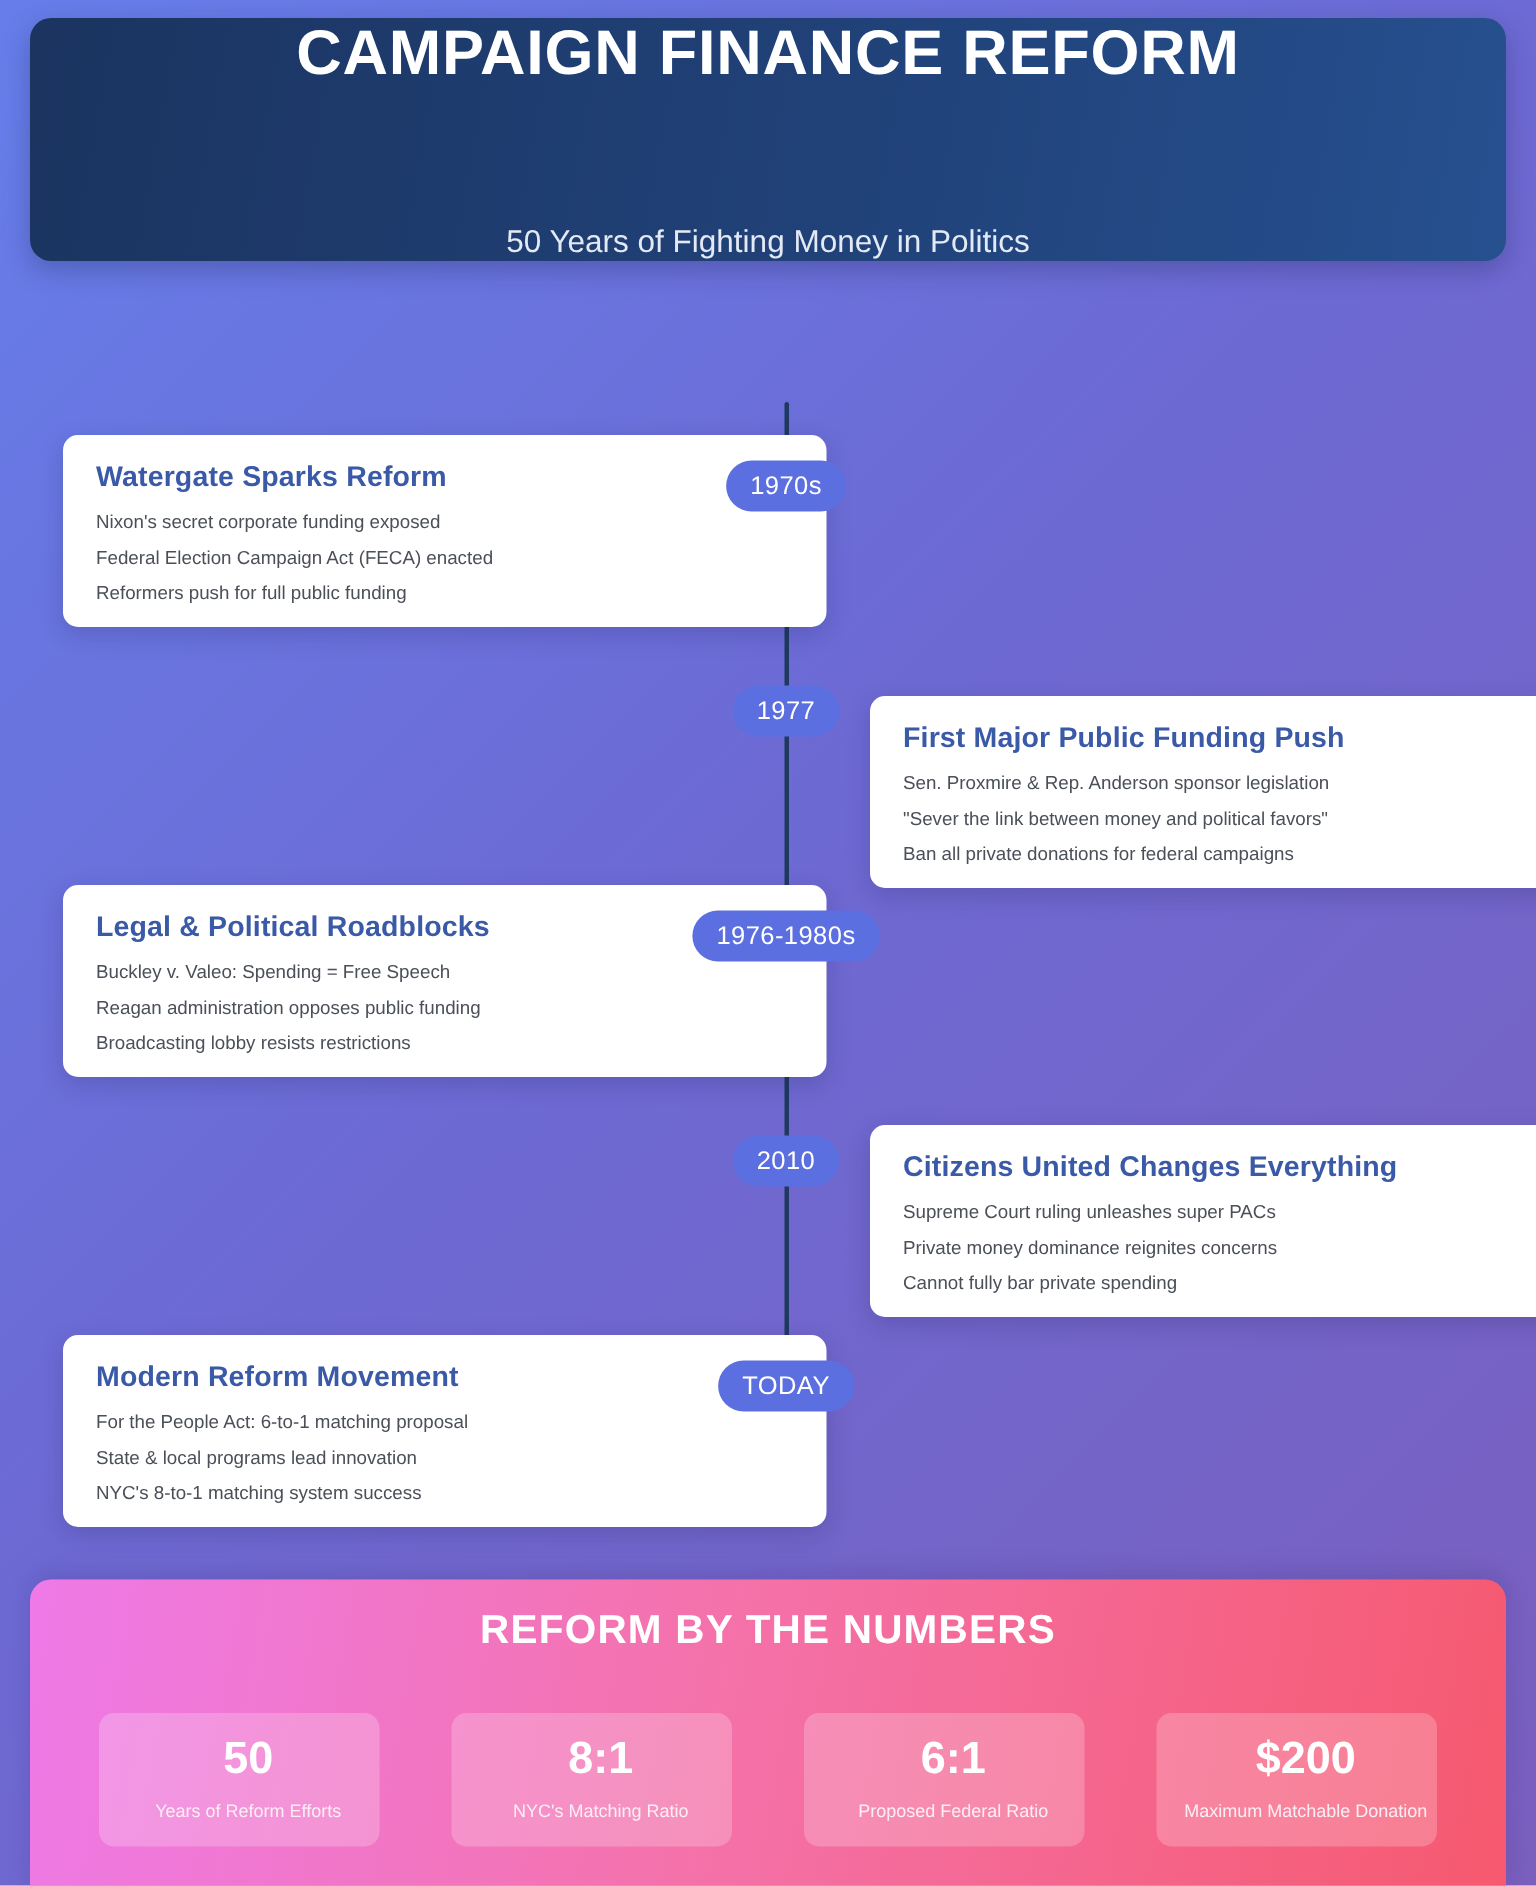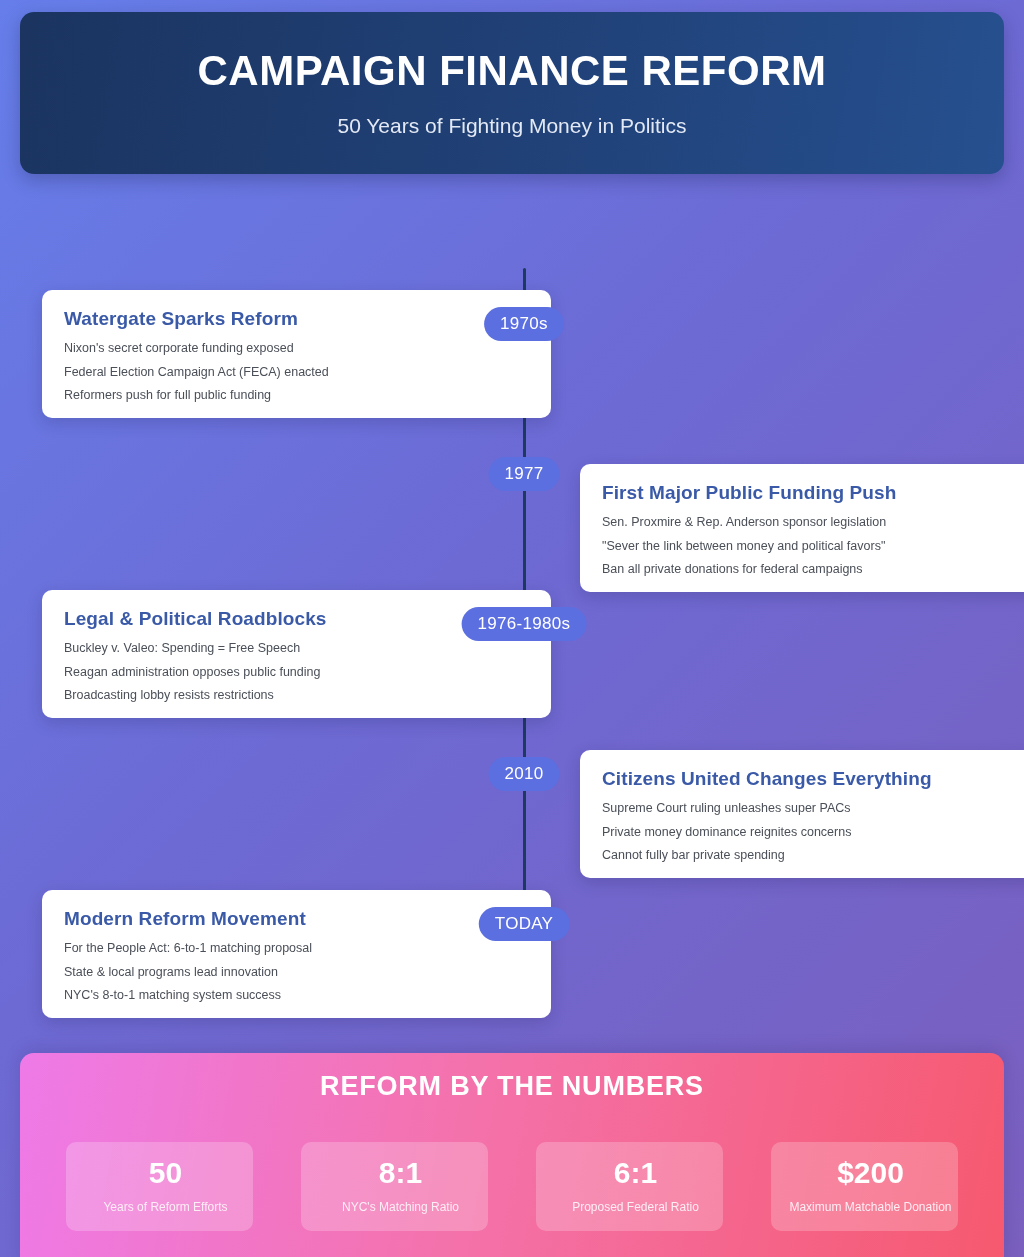--- a/index.html
+++ b/index.html
@@ -19,21 +19,21 @@
   
   .header {
     margin: 12px 20px 0 20px;
     height: 162px;
     border-radius: 14px;
     background: linear-gradient(100deg, #1b3460 0%, #21437b 55%, #275architecture 100%);
     background: linear-gradient(100deg, #1b3460 0%, #21437b 60%, #26508f 100%);
     display: flex;
     flex-direction: column;
     align-items: center;
-    justify-content: center;
+    justify-content: space-between;
     box-shadow: 0 6px 18px rgba(20,30,70,0.28);
   }
 
   .header-title {
     color: #ffffff;
     font-size: 42px;
     font-weight: bold;
     letter-spacing: 0.5px;
     text-align: center;
     line-height: 1.1;

